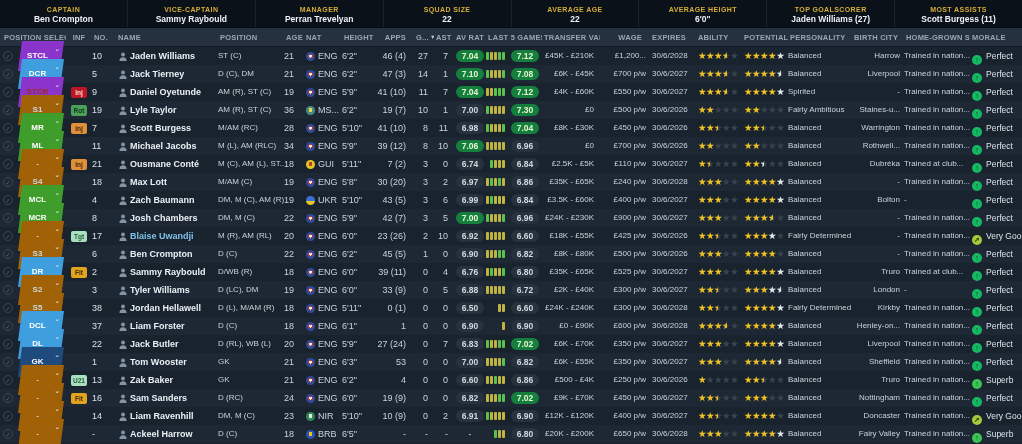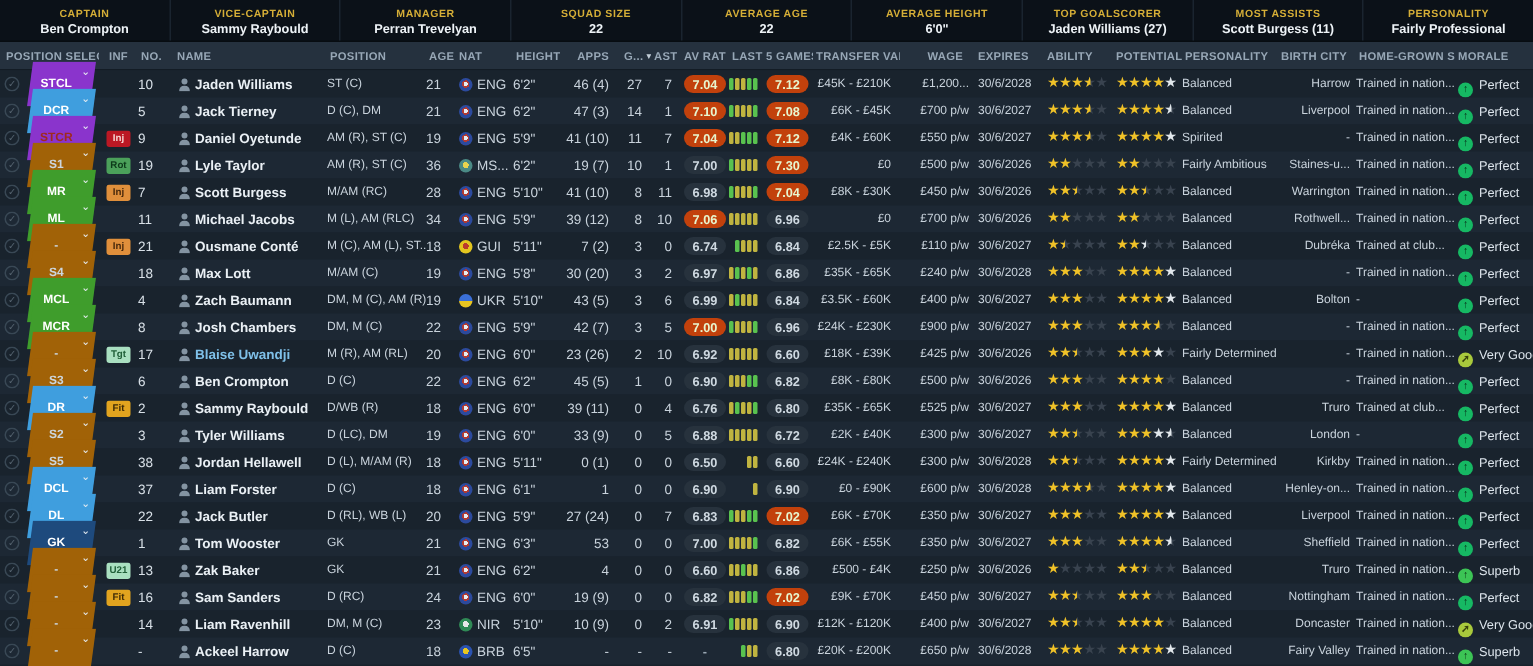--- a/index.html
+++ b/index.html
@@ -64,21 +64,21 @@
   .flag{width:9px;height:9px;border-radius:50%;flex:0 0 9px;}
   .flag-eng{background:radial-gradient(circle at 50% 45%,#e8ecf1 0 1.5px,#b03a34 1.5px 2.5px,#2c4a9e 2.5px);}
   .flag-msr{background:radial-gradient(circle at 50% 45%,#e8d44f 0 2px,#4a8a85 2px);}
   .flag-gui{background:radial-gradient(circle at 50% 45%,#bb3b2c 0 2px,#e3c61f 2px);}
   .flag-ukr{background:linear-gradient(#3a6fd8 50%,#e8c520 50%);}
   .flag-nir{background:radial-gradient(circle at 50% 45%,#e8e8e8 0 2px,#2f8a55 2px);}
   .flag-brb{background:radial-gradient(circle at 50% 45%,#e8c520 0 2px,#2a52b0 2px);}
 
   .pillcell{display:flex;justify-content:center;}
   .pill{min-width:28px;height:12px;border-radius:7px;background:#27323d;color:#cfd9e1;font-size:8.5px;font-weight:bold;line-height:12px;text-align:center;padding:0 3px;}
-  .pill.good{background:#c2410c;color:#e7f6cf;}
+  .pill.good{background:#15803d;color:#e7f6cf;}
   .pill.none{background:transparent;color:#9aa8b4;}
 
   .bars{display:flex;align-items:flex-end;gap:1px;justify-content:flex-end;padding-right:3px;height:18px;padding-bottom:5px;}
   .bar{width:3px;height:8px;border-radius:1px;}
   .bar.bg{background:#59c24f;} .bar.by{background:#c0b440;}
 
   .starcell{display:flex;align-items:center;padding-left:2px;letter-spacing:-0.5px;}
   .star{font-size:9.5px;line-height:18px;position:relative;display:inline-block;}
   .star.sg{color:#f0c228;} .star.sw{color:#e2e8ec;} .star.se{color:#39434f;}
   .star b{position:absolute;left:0;top:0;width:55%;overflow:hidden;font-weight:normal;}
@@ -123,24 +123,20 @@
       <span class="sum-label">AVERAGE HEIGHT</span>
       <span class="sum-value">6'0"</span>
     </div>
     <div class="sum-item">
       <span class="sum-label">TOP GOALSCORER</span>
       <span class="sum-value">Jaden Williams (27)</span>
     </div>
     <div class="sum-item">
       <span class="sum-label">MOST ASSISTS</span>
       <span class="sum-value">Scott Burgess (11)</span>
-    </div>
-    <div class="sum-item">
-      <span class="sum-label">PERSONALITY</span>
-      <span class="sum-value">Fairly Professional</span>
     </div>
   </div>
 
   <div class="grid-row thead">
     <div class="th th-possel">POSITION SELECTED</div>
     <div class="th c">INF</div>
     <div class="th">NO.</div>
     <div class="th th-name" style="grid-column:5/7">NAME</div>
     <div class="th">POSITION</div>
     <div class="th">AGE</div>
@@ -889,21 +885,21 @@
     <div class="cell bars">
           <span class="bar by"></span>
           <span class="bar by"></span>
           <span class="bar by"></span>
           <span class="bar by"></span>
           <span class="bar by"></span>
         </div>
     <div class="cell pillcell">
           <span class="pill">6.60</span>
         </div>
-    <div class="cell r pr6 small">£18K - £39K</div>
+    <div class="cell r pr6 small">£18K - £55K</div>
     <div class="cell r pr4 small">£425 p/w</div>
     <div class="cell pl2 small">30/6/2026</div>
     <div class="cell starcell">
           <span class="star sg">★</span>
           <span class="star sg">★</span>
           <span class="star se">★<b class="hg">★</b></span>
           <span class="star se">★</span>
           <span class="star se">★</span>
         </div>
     <div class="cell starcell">

